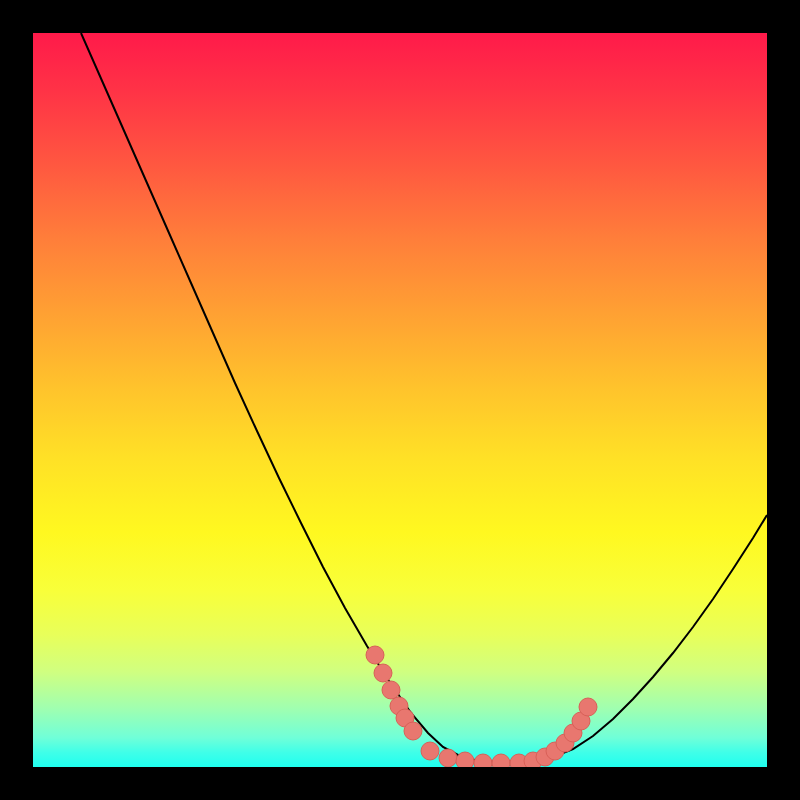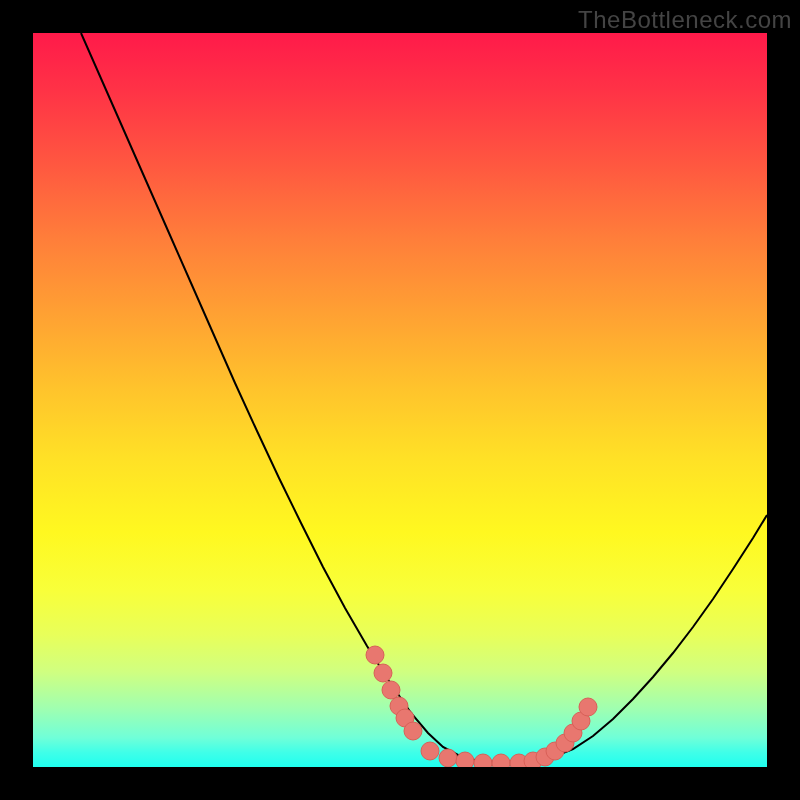--- a/index.html
+++ b/index.html
@@ -81,14 +81,13 @@
           <circle cx="500" cy="728" r="9" fill="#e8776f" stroke="#d86058" stroke-width="1"></circle>
           <circle cx="512" cy="724" r="9" fill="#e8776f" stroke="#d86058" stroke-width="1"></circle>
           <circle cx="522" cy="718" r="9" fill="#e8776f" stroke="#d86058" stroke-width="1"></circle>
           <circle cx="532" cy="710" r="9" fill="#e8776f" stroke="#d86058" stroke-width="1"></circle>
           <circle cx="540" cy="700" r="9" fill="#e8776f" stroke="#d86058" stroke-width="1"></circle>
           <circle cx="548" cy="688" r="9" fill="#e8776f" stroke="#d86058" stroke-width="1"></circle>
           <circle cx="555" cy="674" r="9" fill="#e8776f" stroke="#d86058" stroke-width="1"></circle>
         </g>
     </svg>
   </div>
-  <div class="watermark">TheBottleneck.com</div>
 </div>
 
 </body></html>

